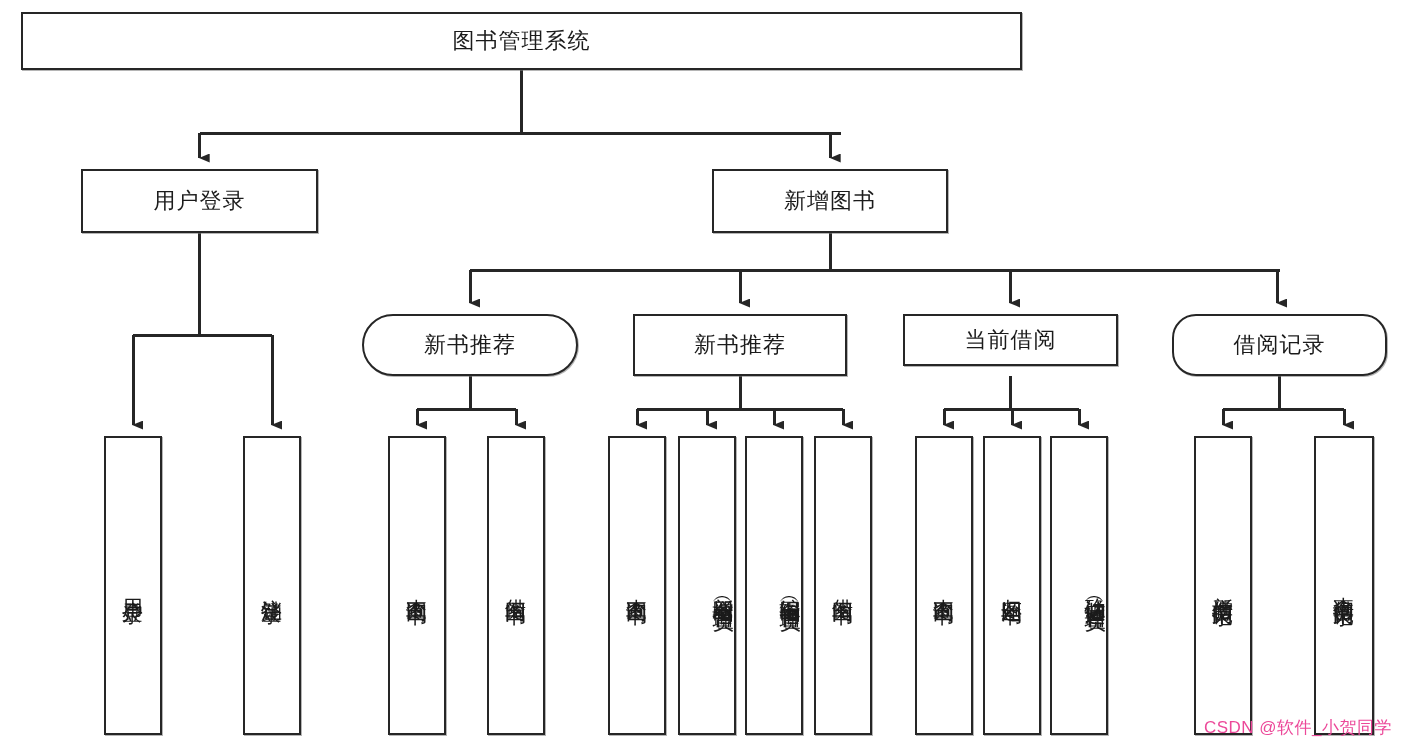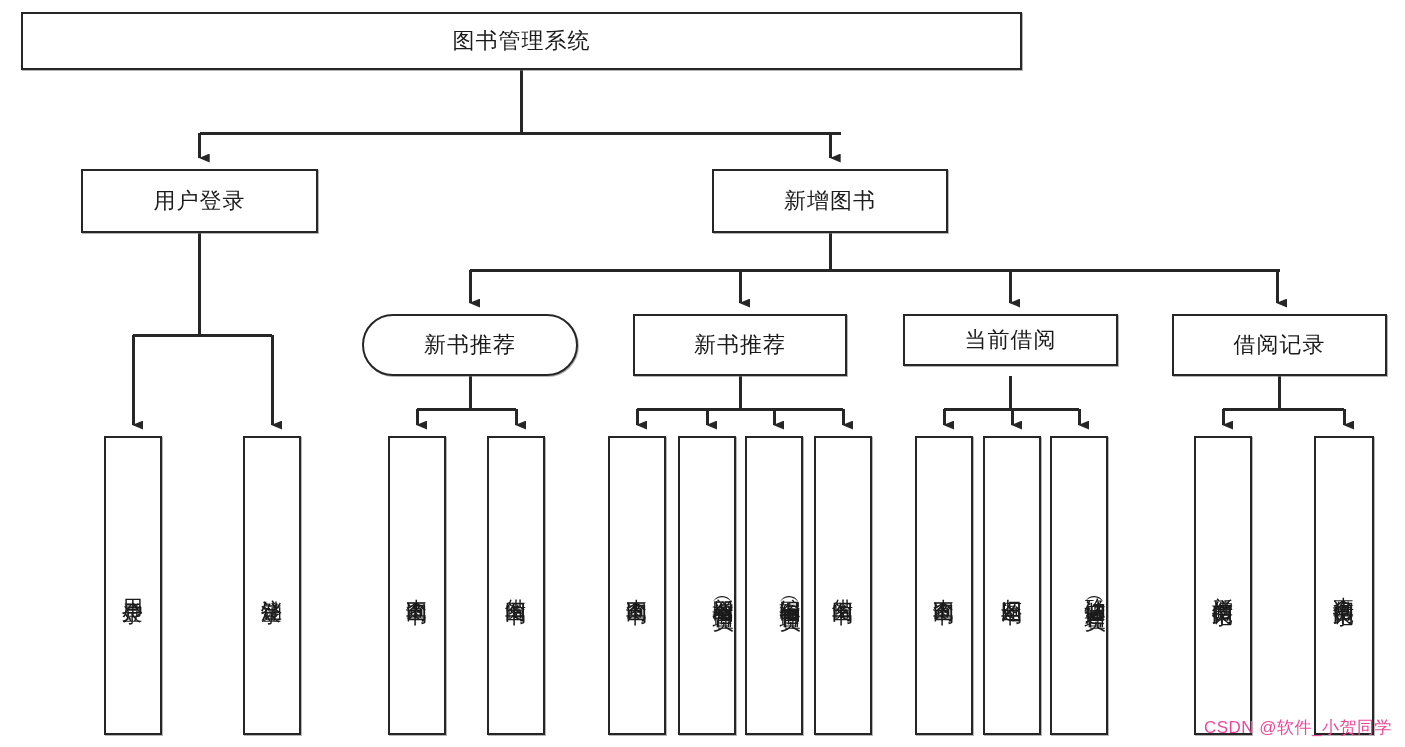--- a/index.html
+++ b/index.html
@@ -161,21 +161,21 @@
 
   <div class="node-box" style="left:362px; top:314px; width:216px; height:62px;border-radius:31px;">
     <span class="node-label-h">新书推荐</span>
   </div>
   <div class="node-box" style="left:633px; top:314px; width:214px; height:62px;">
     <span class="node-label-h">新书推荐</span>
   </div>
   <div class="node-box" style="left:903px; top:314px; width:215px; height:52px;">
     <span class="node-label-h">当前借阅</span>
   </div>
-  <div class="node-box" style="left:1172px; top:314px; width:215px; height:62px;">
+  <div class="node-box" style="left:1172px; top:314px; width:215px; height:62px;border-radius:24px;">
     <span class="node-label-h">借阅记录</span>
   </div>
 
   <div class="node-box" style="left:104px; top:436px; width:58px; height:299px;">
     <span class="node-label-v">用户登录</span>
   </div>
   <div class="node-box" style="left:243px; top:436px; width:58px; height:299px;">
     <span class="node-label-v">注销登录</span>
   </div>
 

